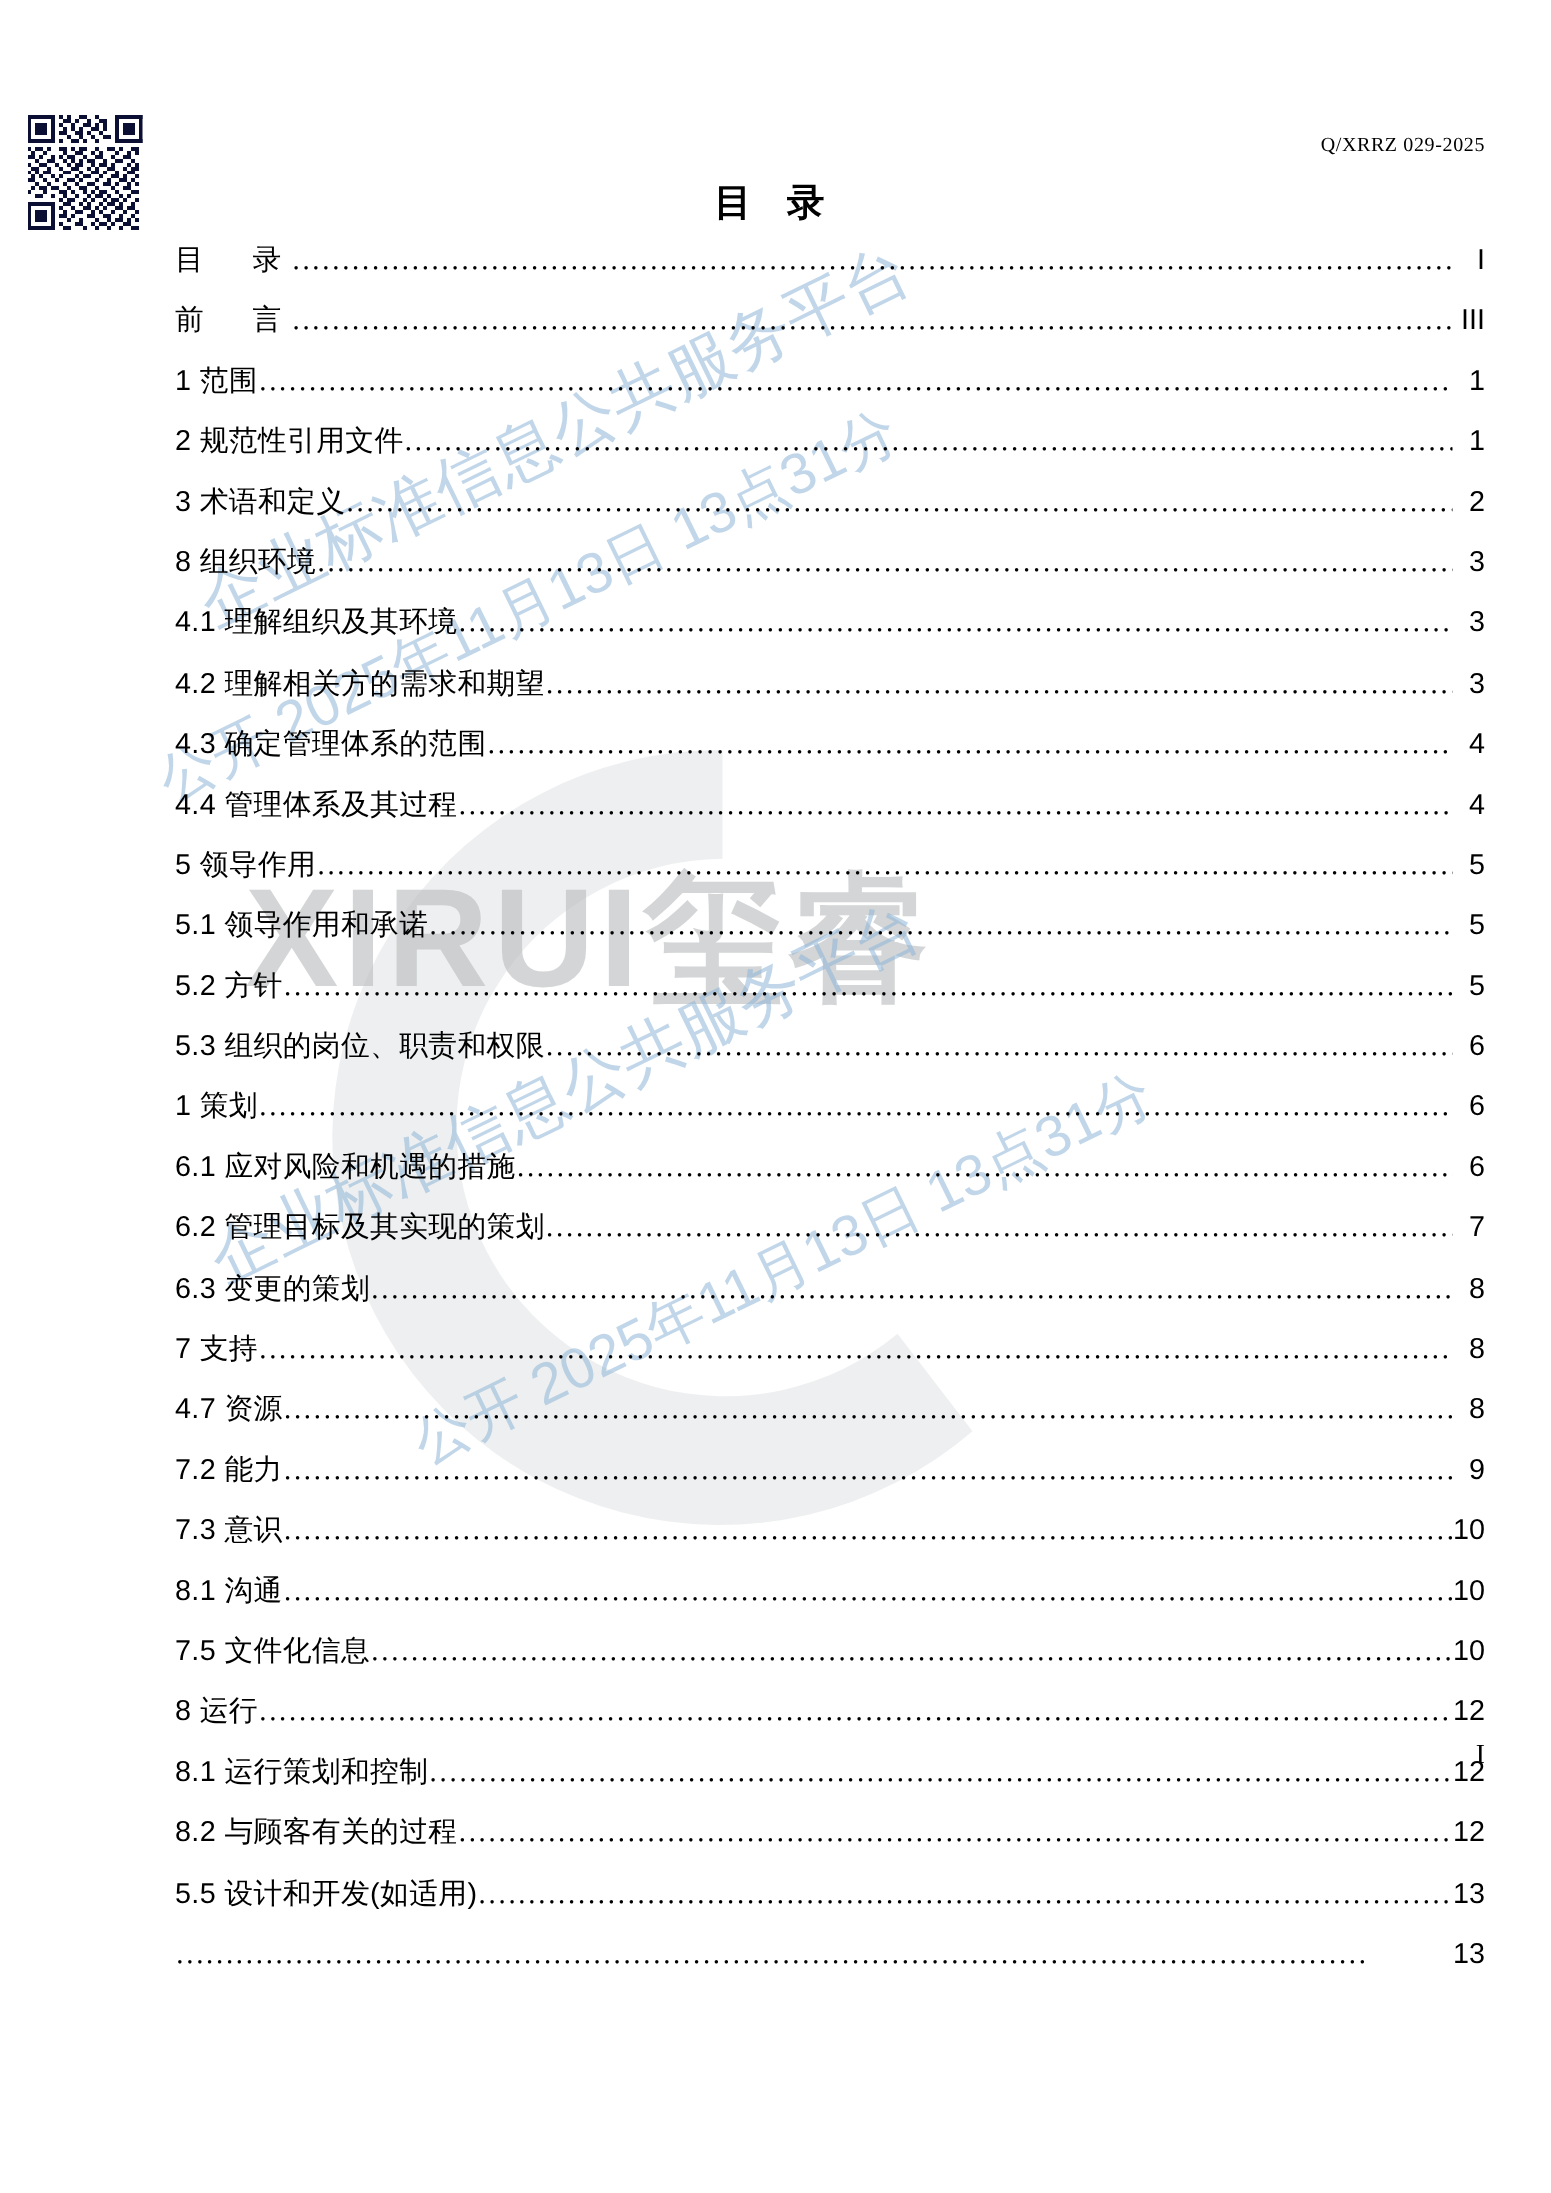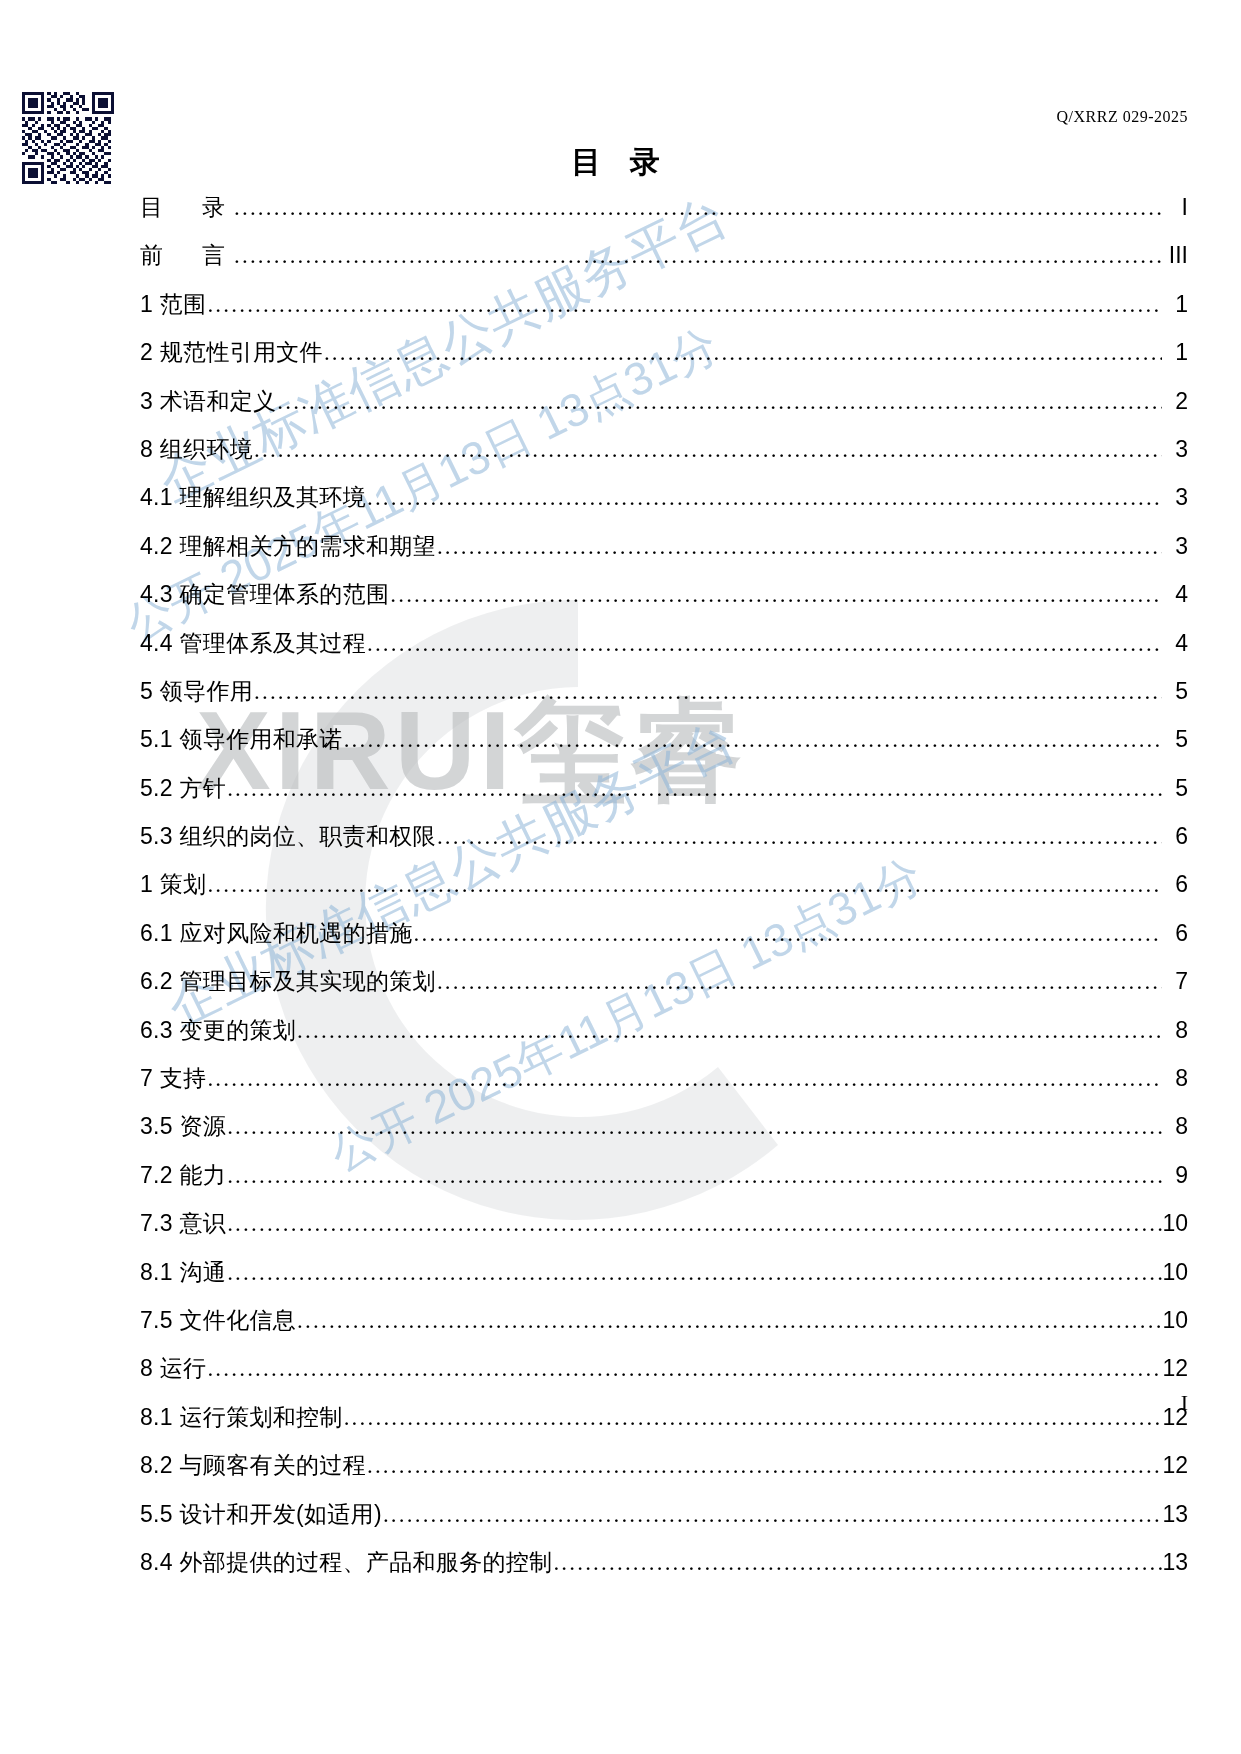--- a/index.html
+++ b/index.html
@@ -486,21 +486,21 @@
         <span class="label">6.3 变更的策划</span>
         <span class="leader">........................................................................................................................</span>
         <span class="pageno">8</span>
       </div>
       <div class="toc-row">
         <span class="label">7  支持</span>
         <span class="leader">........................................................................................................................</span>
         <span class="pageno">8</span>
       </div>
       <div class="toc-row">
-        <span class="label">3.5 资源</span>
+        <span class="label">4.7 资源</span>
         <span class="leader">........................................................................................................................</span>
         <span class="pageno">8</span>
       </div>
       <div class="toc-row">
         <span class="label">7.2 能力</span>
         <span class="leader">........................................................................................................................</span>
         <span class="pageno">9</span>
       </div>
       <div class="toc-row">
         <span class="label">7.3 意识</span>
@@ -531,20 +531,19 @@
         <span class="label">8.2 与顾客有关的过程</span>
         <span class="leader">........................................................................................................................</span>
         <span class="pageno">12</span>
       </div>
       <div class="toc-row">
         <span class="label">5.5 设计和开发(如适用)</span>
         <span class="leader">........................................................................................................................</span>
         <span class="pageno">13</span>
       </div>
       <div class="toc-row">
-        <span class="label">8.4  外部提供的过程、产品和服务的控制</span>
         <span class="leader">........................................................................................................................</span>
         <span class="pageno">13</span>
       </div>
     </div>
 
   <div class="folio">I</div>
 </div>
 
 </body></html>

